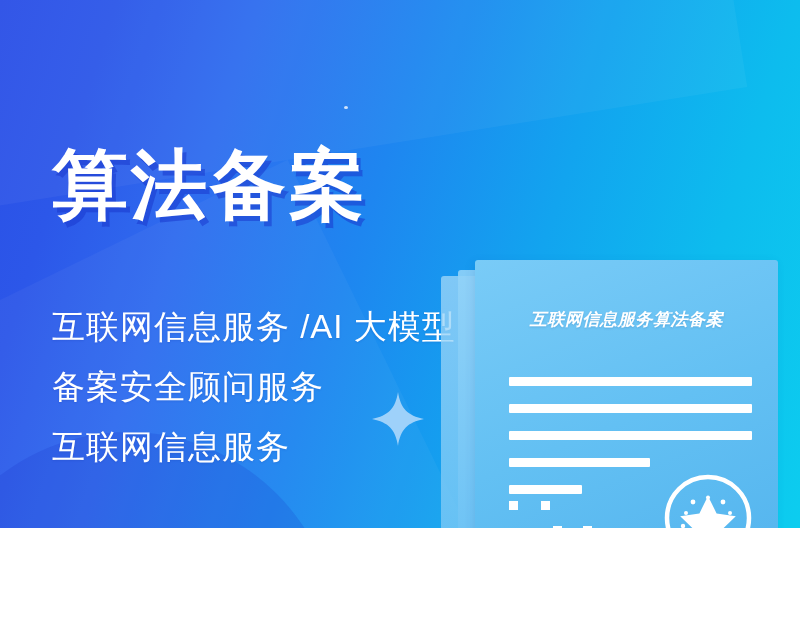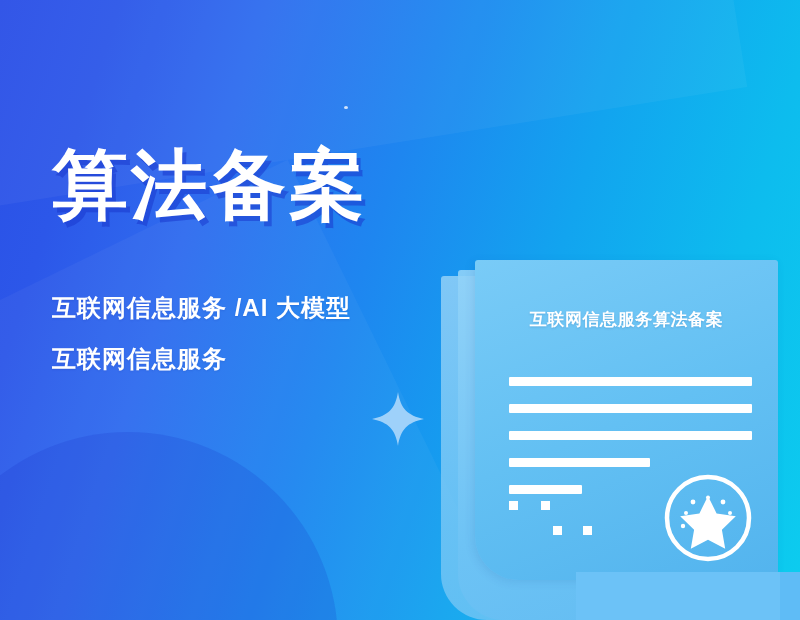--- a/index.html
+++ b/index.html
@@ -4,21 +4,21 @@
 <title>算法备案</title>
 <style>
   html, body {
     margin: 0;
     padding: 0;
     background: #ffffff;
   }
   #banner {
     position: relative;
     width: 800px;
-    height: 620px;
+    height: 528px;
     overflow: hidden;
     font-family: "Liberation Sans", "DejaVu Sans", sans-serif;
     background: linear-gradient(108deg,
                 #2a4fe6 0%,
                 #2c57e9 12%,
                 #2f6cef 26%,
                 #1e86f0 45%,
                 #12a4ef 64%,
                 #0dbcee 82%,
                 #0ccdef 100%);
@@ -94,33 +94,34 @@
     white-space: nowrap;
   }
 
   .sublines {
     position: absolute;
     left: 52px;
     top: 296px;
     width: 430px;
   }
   .subline {
-    font-size: 24px;
+    font-size: 33px;
     line-height: 1.0;
-    font-weight: 700;
+    font-weight: 400;
     color: #ffffff;
     letter-spacing: 1px;
     margin-bottom: 27px;
     white-space: nowrap;
     text-shadow: 0 1px 2px rgba(20,50,160,0.18);
+    margin-top: 14px;
   }
   .subline:last-child { margin-bottom: 0; }
 
   
-  .doc-stack { position: absolute; left: 0; top: 0; width: 800px; height: 620px; pointer-events: none; }
+  .doc-stack { position: absolute; left: 0; top: 0; width: 800px; height: 620px; pointer-events: none; font-style: italic; }
 
   .doc-back2 {
     position: absolute;
     left: 441px;
     top: 276px;
     width: 330px;
     height: 344px;
     border-radius: 3px 3px 3px 46px;
     background: linear-gradient(160deg, #9ed6f8 0%, #7cc9f6 55%, #6ec2f3 100%);
     opacity: 0.78;
@@ -238,20 +239,21 @@
       <path d="M26 0 C28.6 16.4 35.6 23.8 52 27 C35.6 30.2 28.6 37.6 26 54 C23.4 37.6 16.4 30.2 0 27 C16.4 23.8 23.4 16.4 26 0 Z" fill="#a9d6fb" opacity="0.92"></path>
     </svg>
   </div>
 
   <div class="headline-wrap">
     <h1 class="headline">算法备案</h1>
   </div>
 
   <div class="sublines">
     <div class="subline">互联网信息服务 /AI 大模型</div>
+    <div class="subline">备案安全顾问服务</div>
     <div class="subline">互联网信息服务</div>
   </div>
 
   <div class="doc-stack">
     <div class="doc-back2"></div>
     <div class="doc-back1"></div>
 
     <div class="doc-main">
       <div class="doc-title">互联网信息服务算法备案</div>
 

